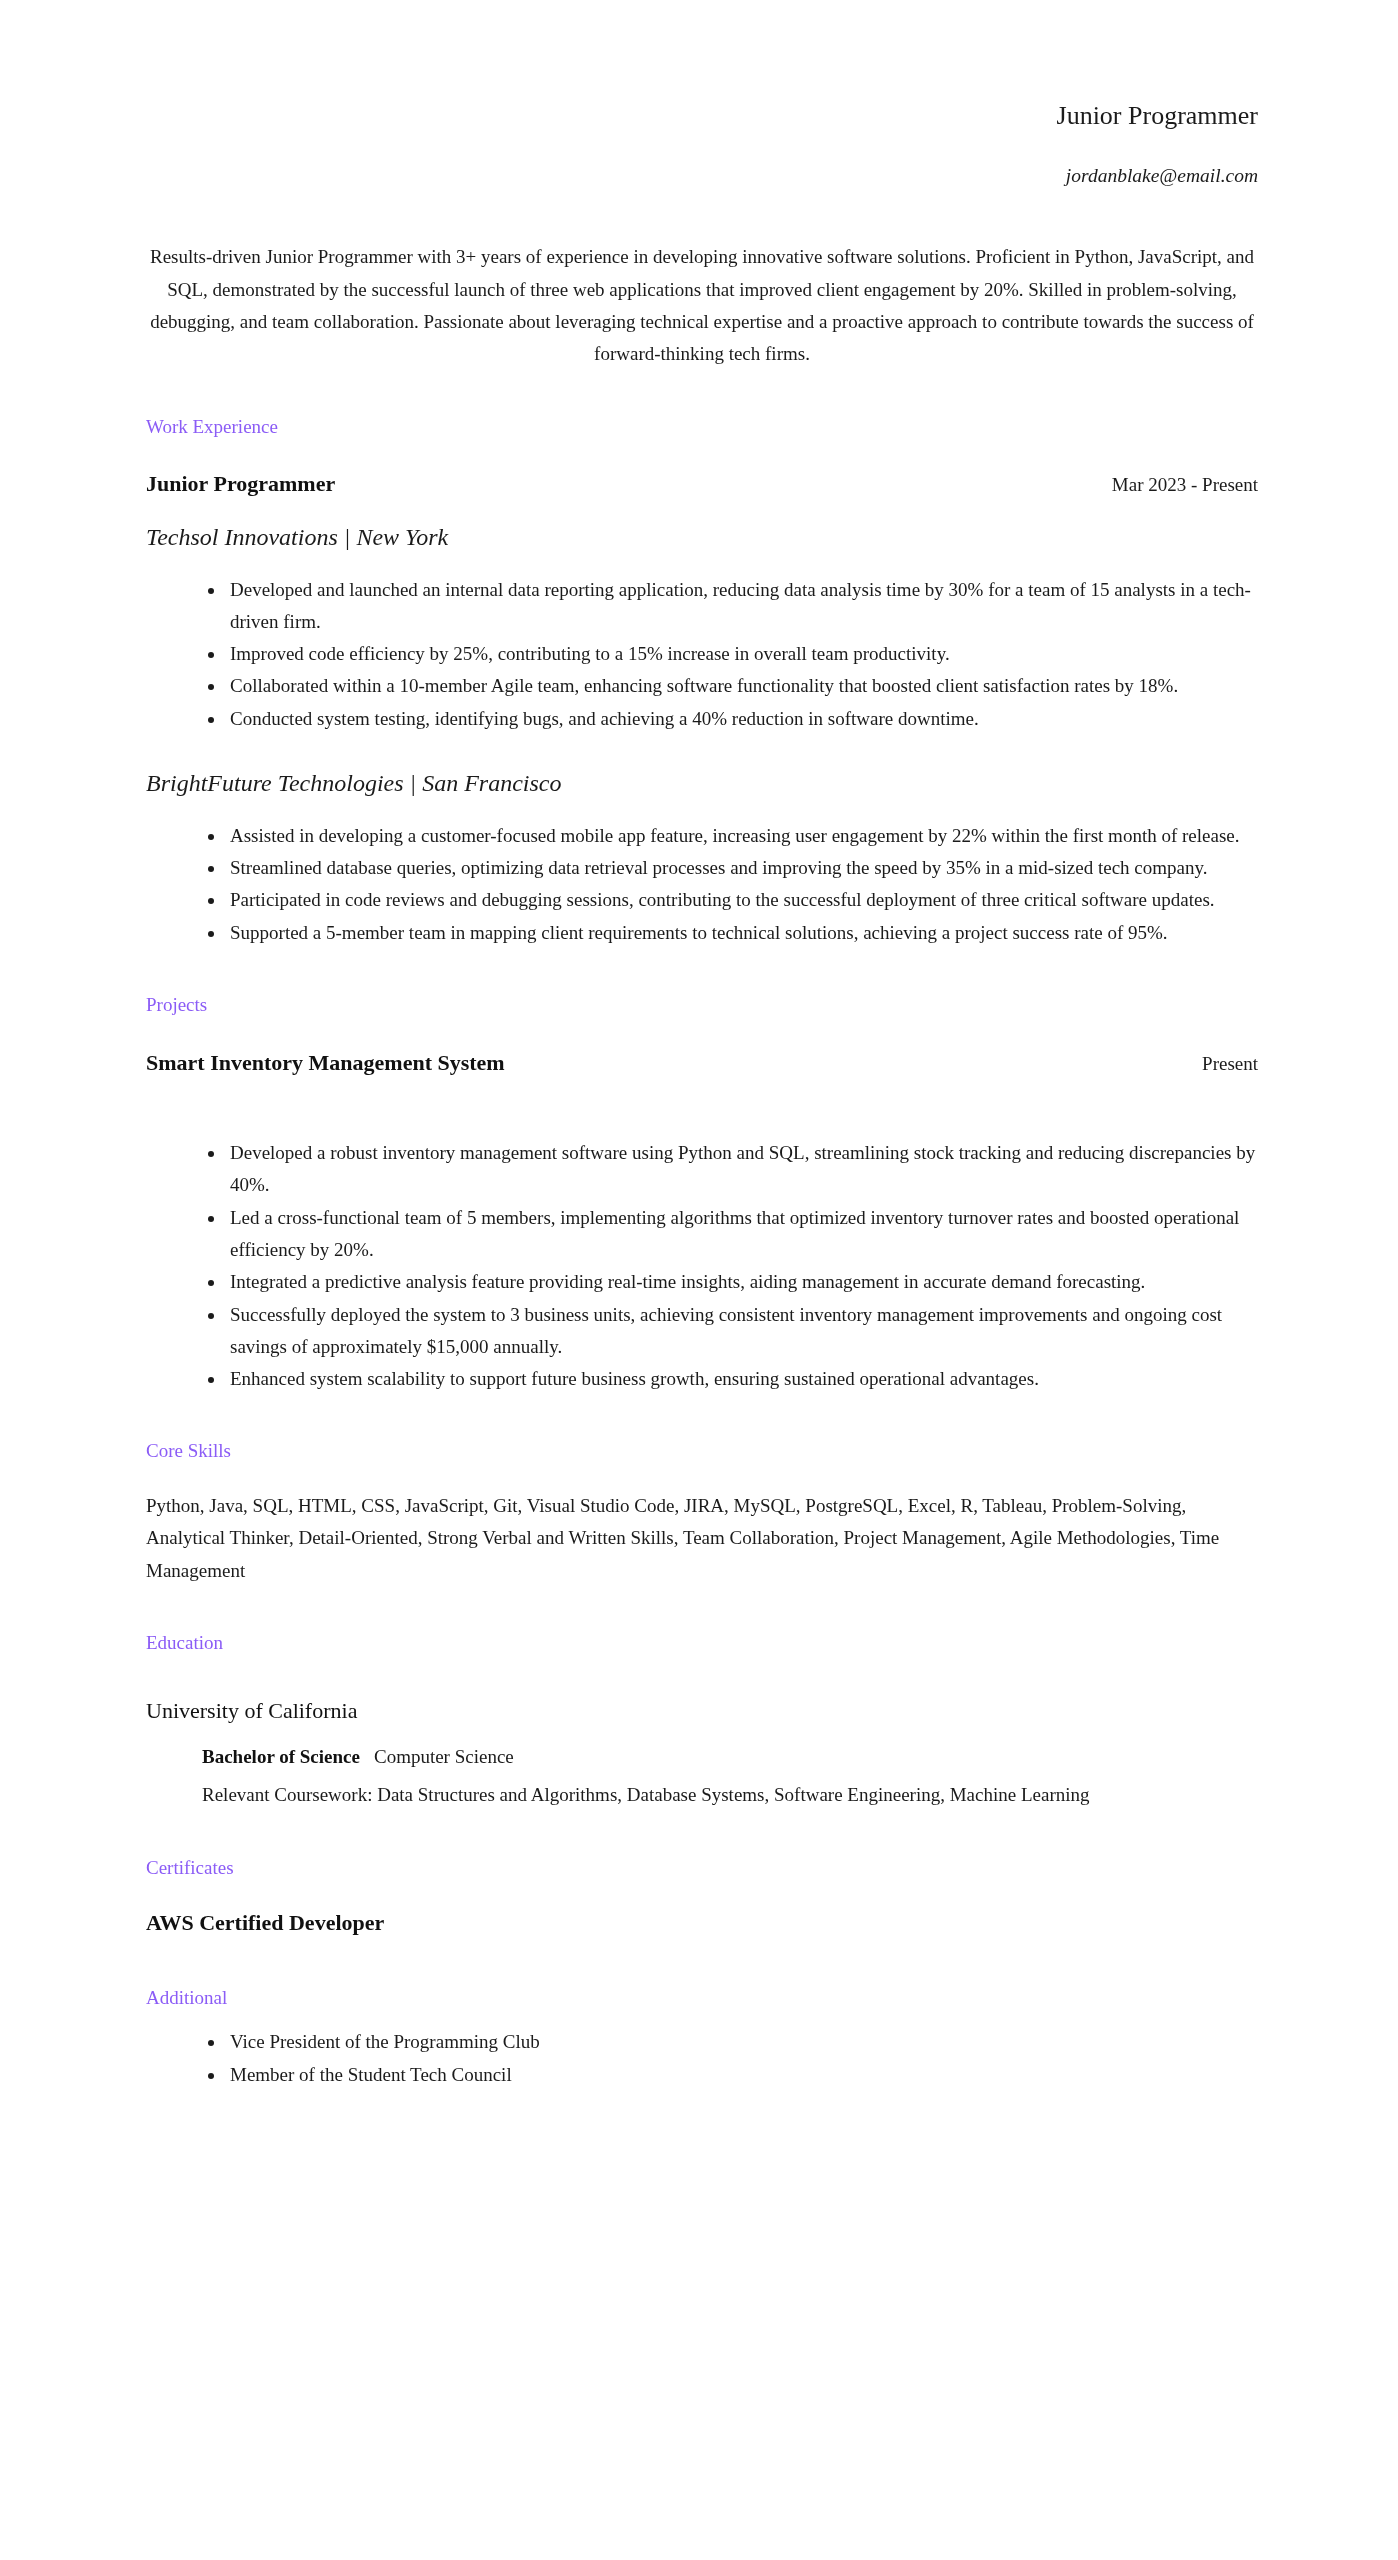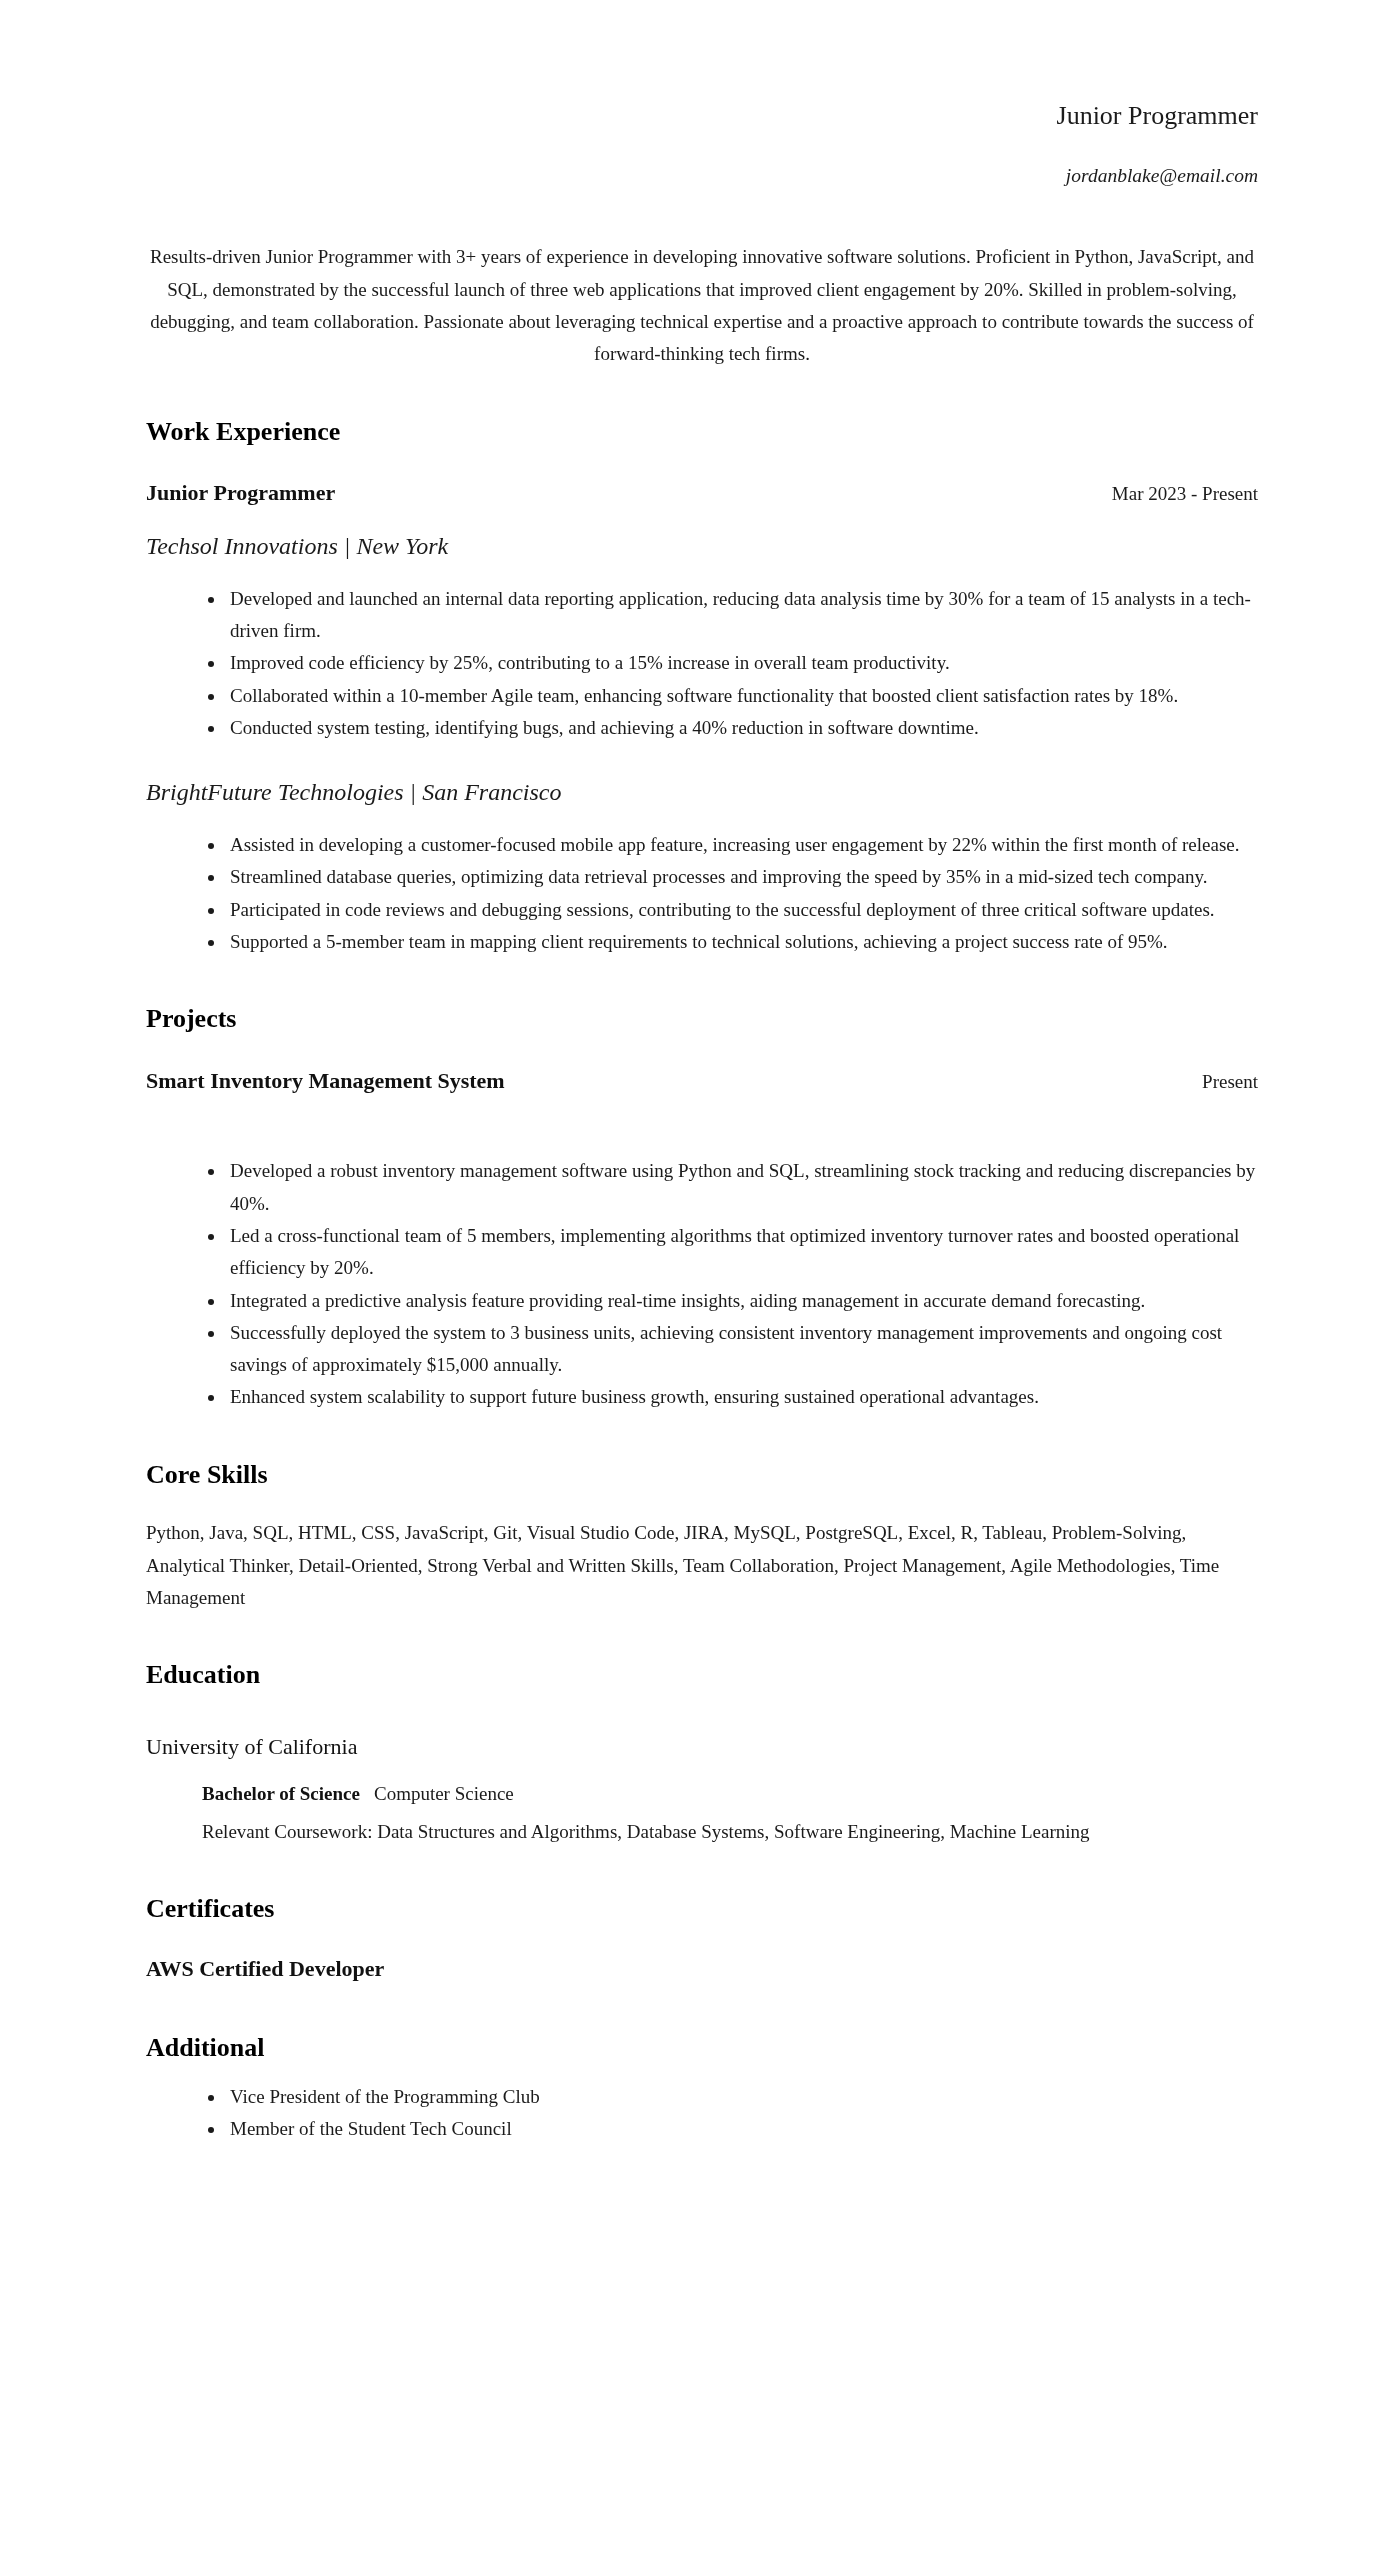--- a/index.html
+++ b/index.html
@@ -36,23 +36,23 @@
     margin-top: 24px;
     font-style: italic;
     font-size: 19.5px;
     line-height: 1.8;
   }
   .contact div { white-space: nowrap; }
   
   .summary { margin-top: 48px; text-align: center; }
   
   .section-heading {
-    font-size: 26px;
-    font-weight: bold;
-    color: #000000;
+    font-size: 19px;
+    font-weight: normal;
+    color: #8b5cf6;
     line-height: 1.3;
     margin: 0;
   }
   .section { margin-top: 44px; }
   
   .entry { margin-top: 26px; }
   .entry-head {
     display: flex;
     justify-content: space-between;
     align-items: baseline;

